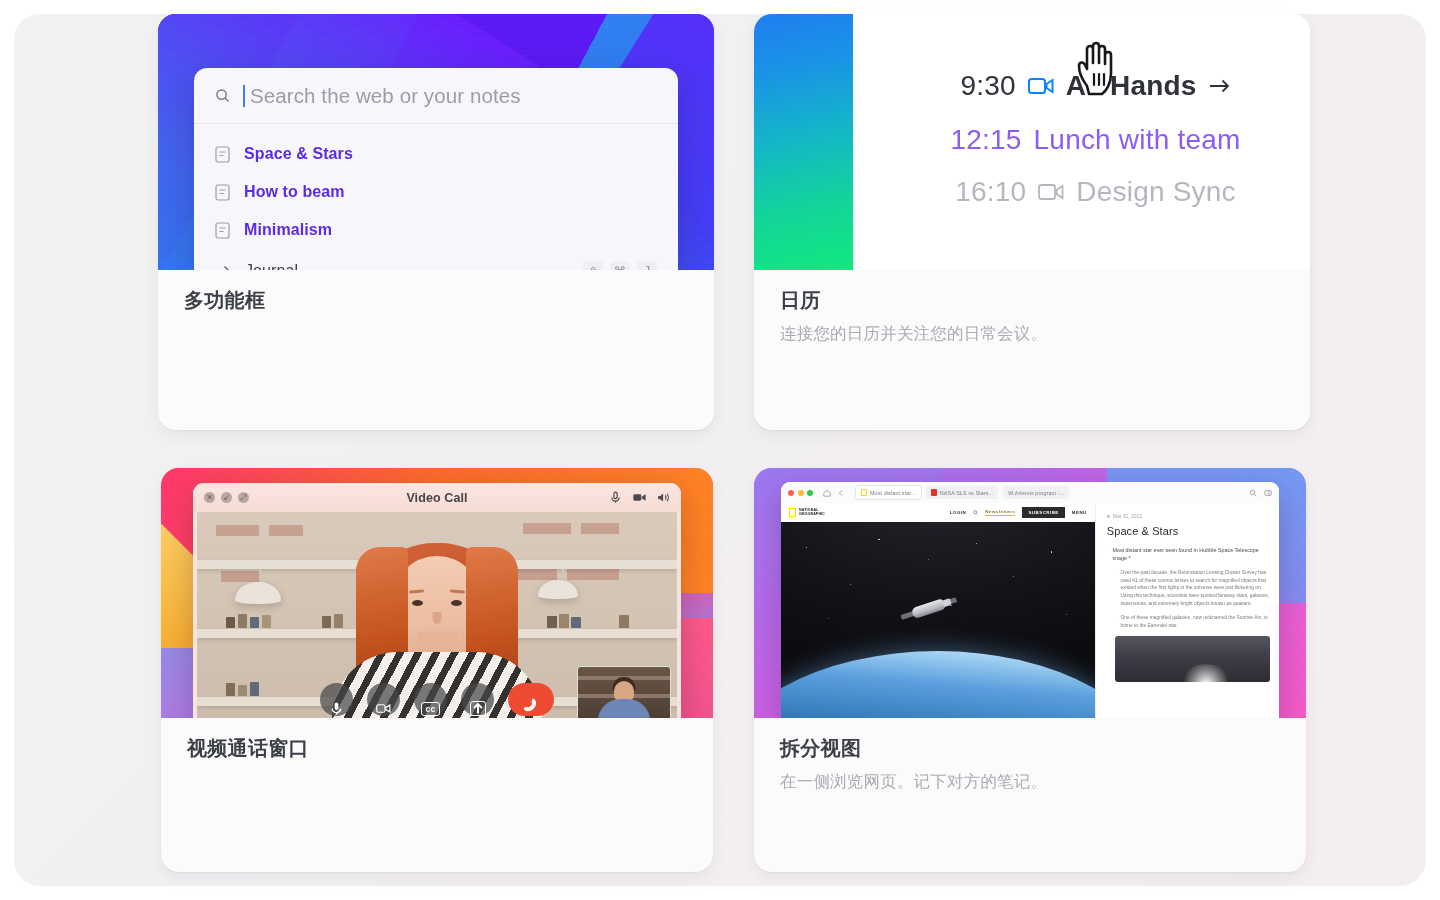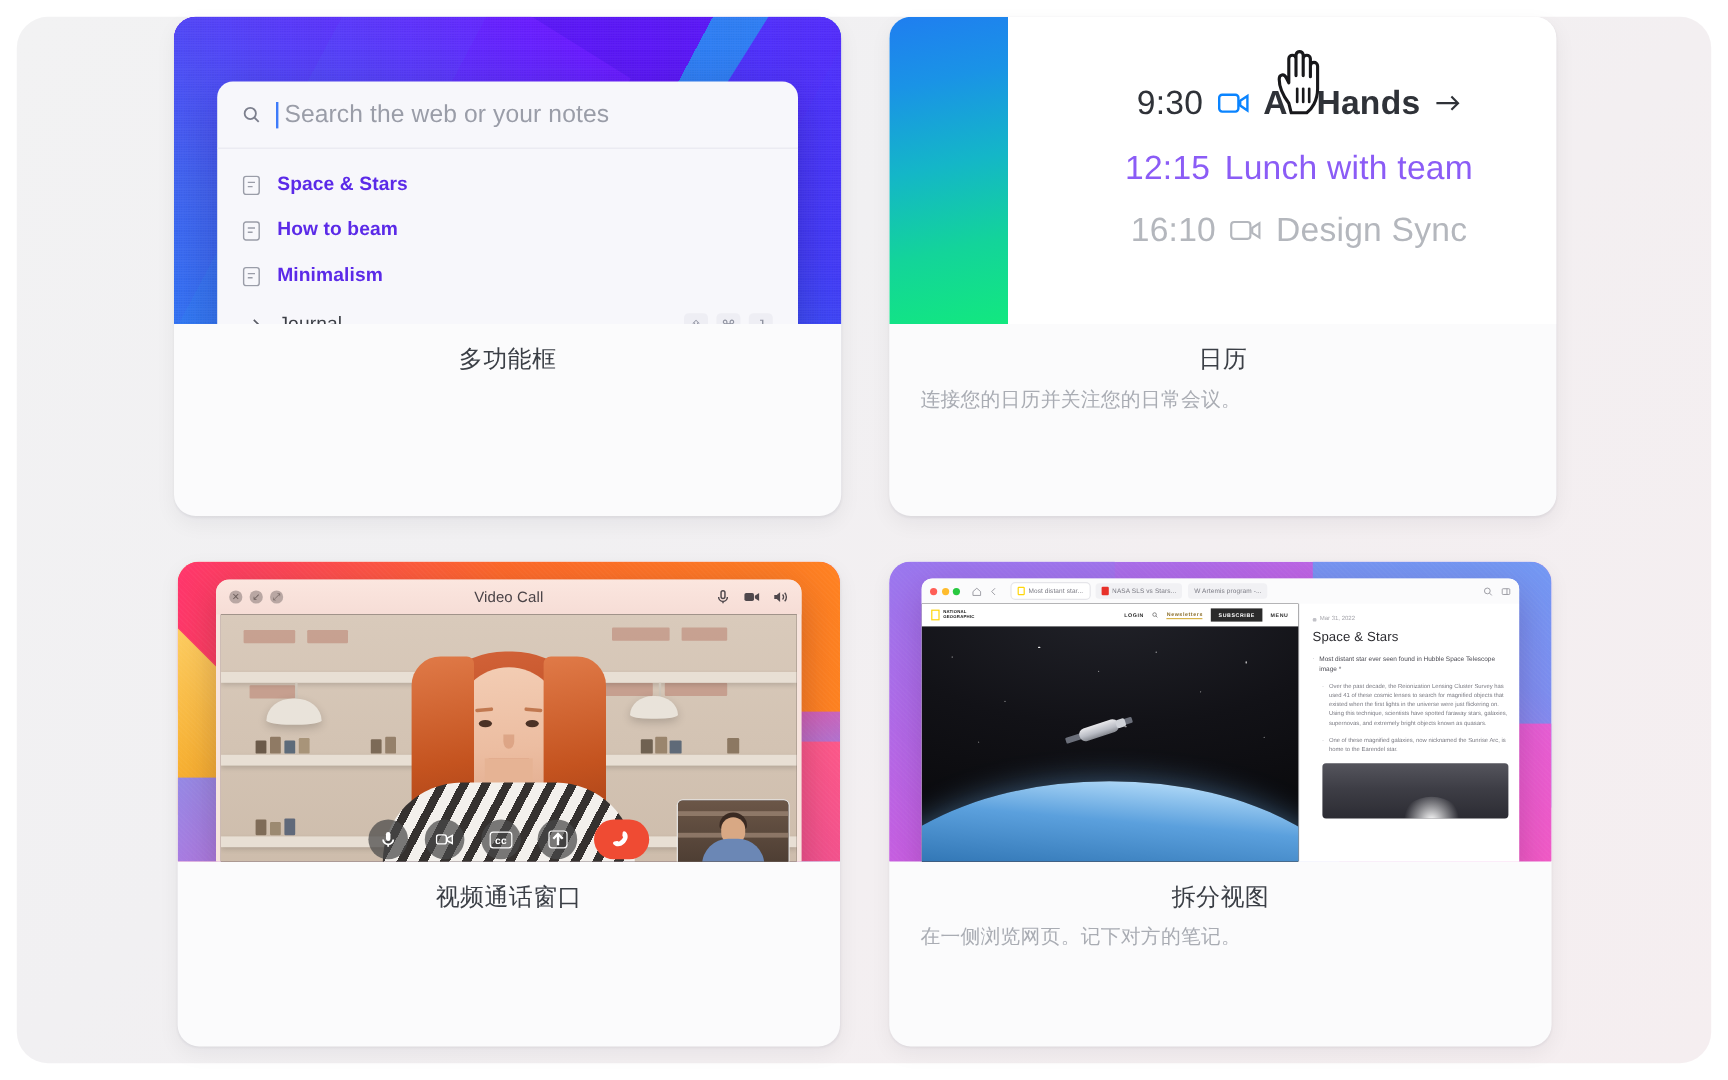--- a/index.html
+++ b/index.html
@@ -17,37 +17,37 @@
   }
   .page-shell {
     position: absolute;
     left: 14px; top: 14px;
     width: 1412px; height: 872px;
     background: linear-gradient(135deg,#f2f2f3 0%,#f1f0f2 38%,#f3eff1 62%,#f5eef0 100%);
     border-radius: 26px;
   }
   .grid {
     position: absolute;
-    left: 145px; top: 14px;
+    left: 158px; top: 14px;
     width: 1152px; height: 858px;
   }
 
   
   .card {
     position: absolute;
     background: #fbfbfc;
     border-radius: 18px;
     box-shadow: 0 1px 2px rgba(16,18,30,.05), 0 6px 18px rgba(16,18,30,.055);
     overflow: hidden;
   }
   .card-media { position: relative; width: 100%; overflow: hidden; }
   .card-body { padding: 18px 26px 20px 26px; }
   .card-title {
-    font-size: 20px; font-weight: 400; color: #3b3f46;
-    letter-spacing: .3px; margin-bottom: 7px; line-height: 1.25; text-align: center;
+    font-size: 20px; font-weight: 700; color: #3b3f46;
+    letter-spacing: .3px; margin-bottom: 7px; line-height: 1.25;
   }
   .card-desc {
     font-size: 16.5px; color: #a9acb3; line-height: 1.62;
     letter-spacing: .2px;
   }
 
   
   #card-omnibox { left: 0; top: 0; width: 556px; height: 416px; }
   #card-omnibox .card-media { height: 256px; background: #4b16f0; }
   .ombg { position: absolute; inset: 0; overflow: hidden; }
@@ -166,21 +166,21 @@
   .vtitlebar {
     height: 29px; display: flex; align-items: center; padding: 0 11px;
     background: linear-gradient(180deg,#fbe6df 0%,#f6ddd6 100%);
     position: relative;
   }
   .lights { display: flex; gap: 6px; }
   .light { width: 11px; height: 11px; border-radius: 50%; background: #b9a7a3;
     display: flex; align-items: center; justify-content: center; color: #6d5f5c; font-size: 8px; }
   .vtitle {
     position: absolute; left: 0; right: 0; text-align: center;
-    font-size: 12.5px; font-weight: 400; color: #4a4347; letter-spacing: .1px;
+    font-size: 12.5px; font-weight: 700; color: #4a4347; letter-spacing: .1px;
   }
   .vtools { margin-left: auto; display: flex; gap: 11px; align-items: center; color: #4f484c; }
   .vtools svg { width: 13px; height: 13px; }
   .vstage { position: absolute; left: 4px; right: 4px; top: 29px; bottom: 0;
     background: #2a2220; overflow: hidden; }
 
   
   .scene { position: absolute; inset: 0; background: linear-gradient(180deg,#cdbcae 0%,#c3b09f 100%); filter: blur(.2px); }
   .wall { position: absolute; inset: 0; background:
      linear-gradient(180deg,#d9cabb 0%,#cdbcab 100%); }
@@ -216,21 +216,21 @@
   .hair-front-l { left: 0; border-radius: 40px 10px 46px 40px; }
   .hair-front-r { right: 0; border-radius: 10px 40px 40px 46px; }
 
   .vcontrols {
     position: absolute; left: 50%; transform: translateX(-50%);
     bottom: 16px; display: flex; align-items: center; gap: 14px;
   }
   .vbtn {
     width: 33px; height: 33px; border-radius: 50%;
     background: rgba(72,72,72,.72);
-    display: flex; align-items: center; justify-content: center;
+    display: flex; align-items: flex-end; justify-content: center;
     color: #fff; border: none;
   }
   .vbtn svg { width: 15px; height: 15px; }
   .vbtn.end { width: 46px; height: 33px; border-radius: 17px; background: #ef4B33; }
   .vbtn.end svg { width: 20px; height: 20px; }
   .cc-box { width: 19px; height: 14px; border: 1.6px solid #fff; border-radius: 3px;
     font-size: 8.5px; font-weight: 700; display: flex; align-items: center; justify-content: center;
     letter-spacing: .2px; }
   .share-box { width: 16px; height: 15px; border: 1.6px solid #fff; border-radius: 3px;
     display: flex; align-items: center; justify-content: center; }

